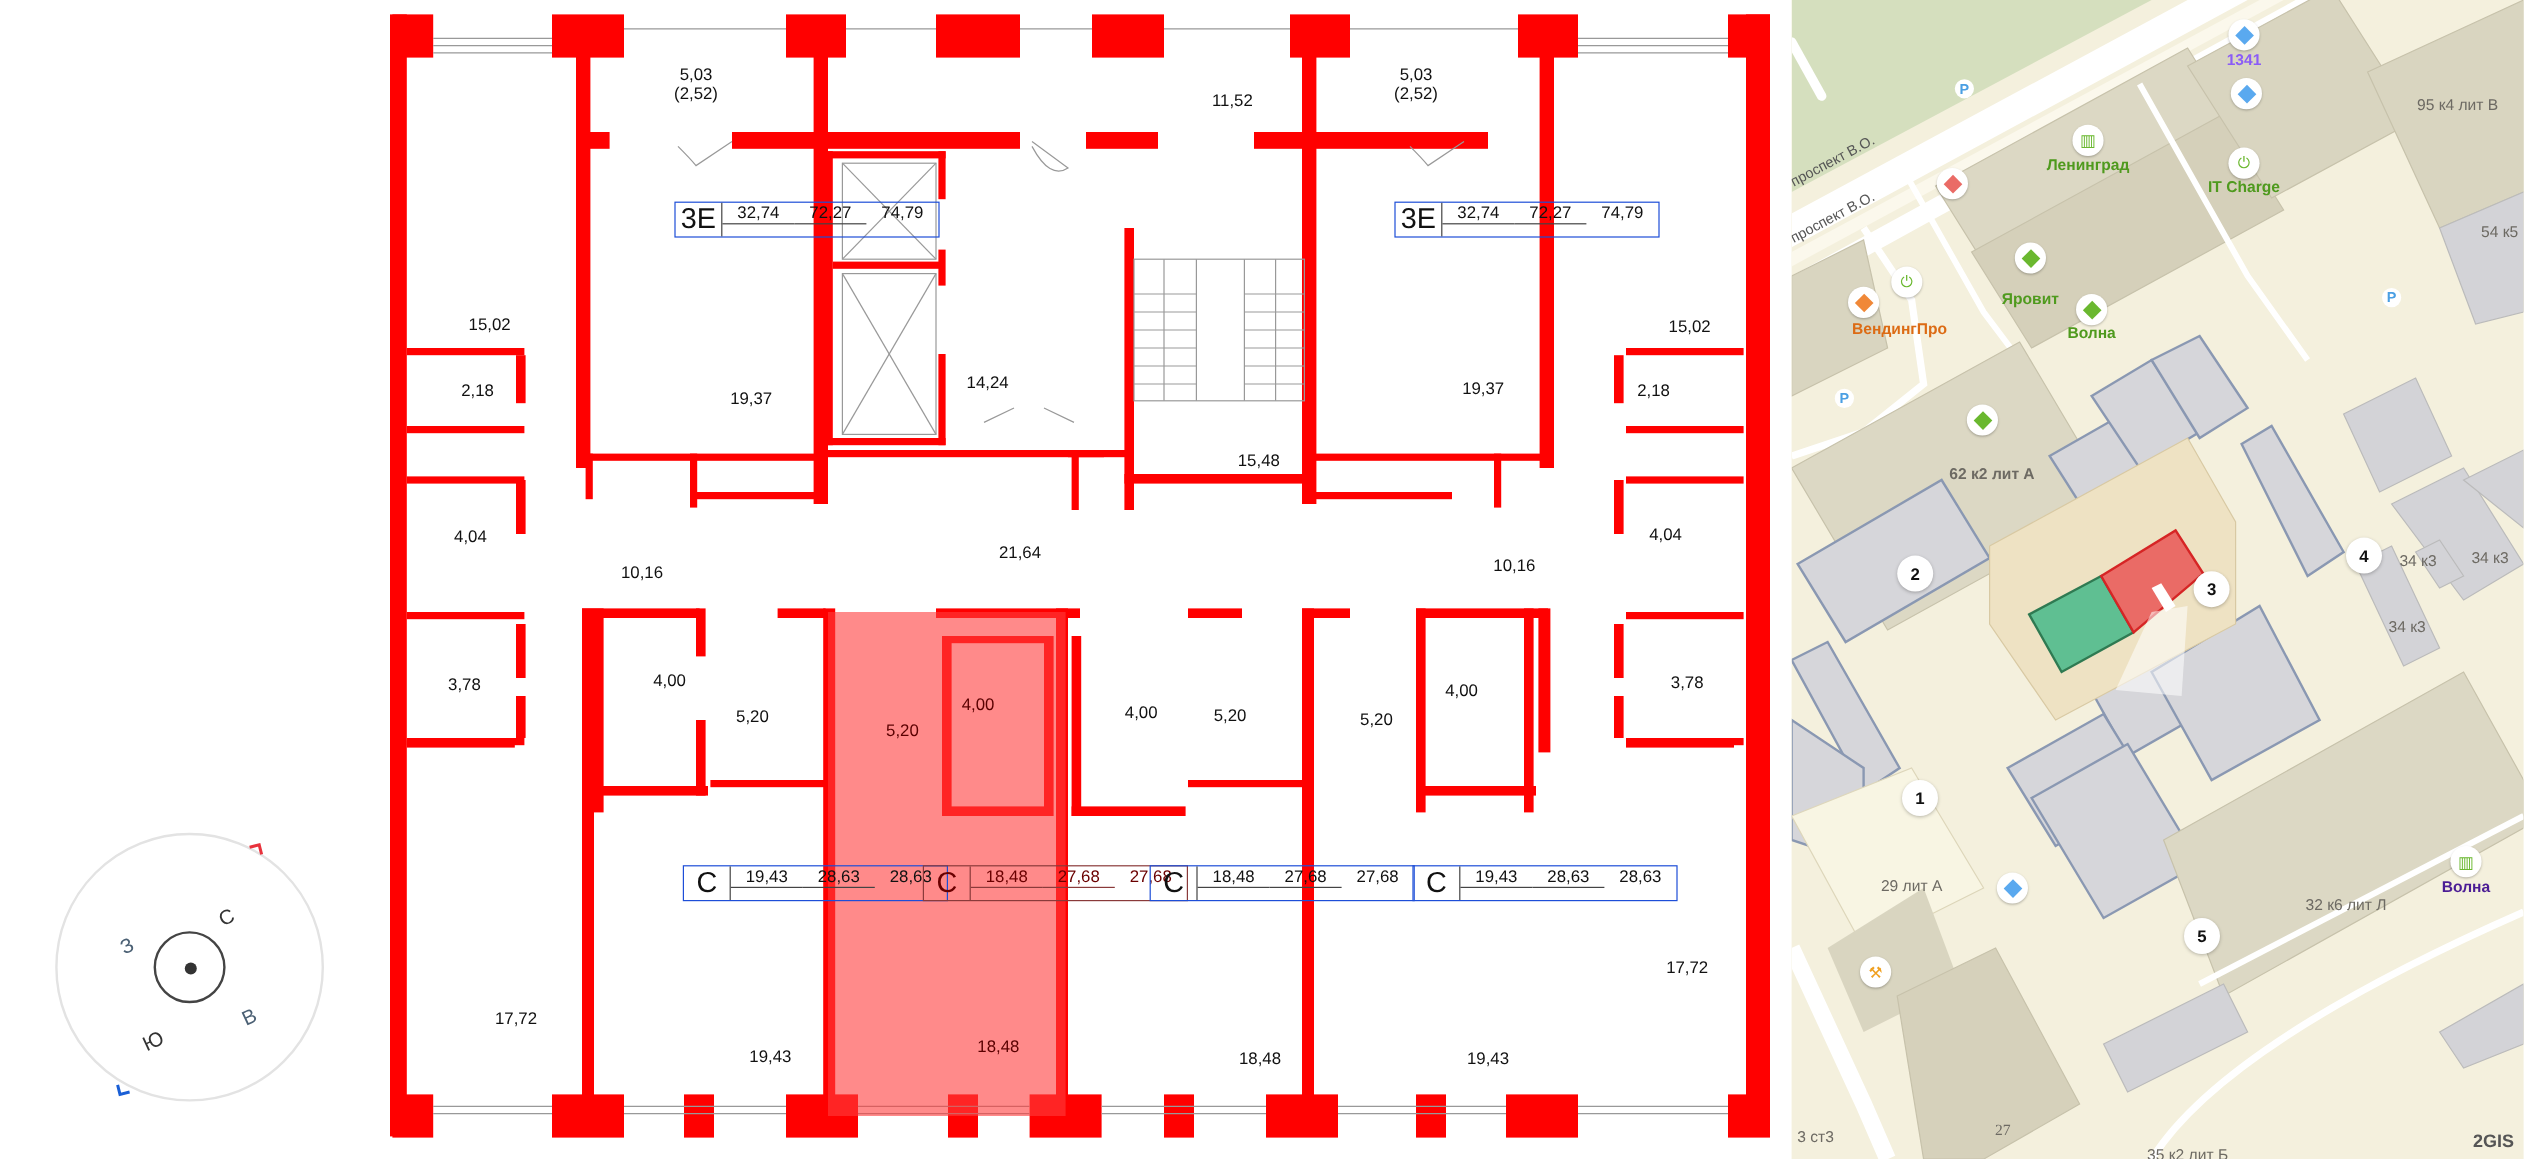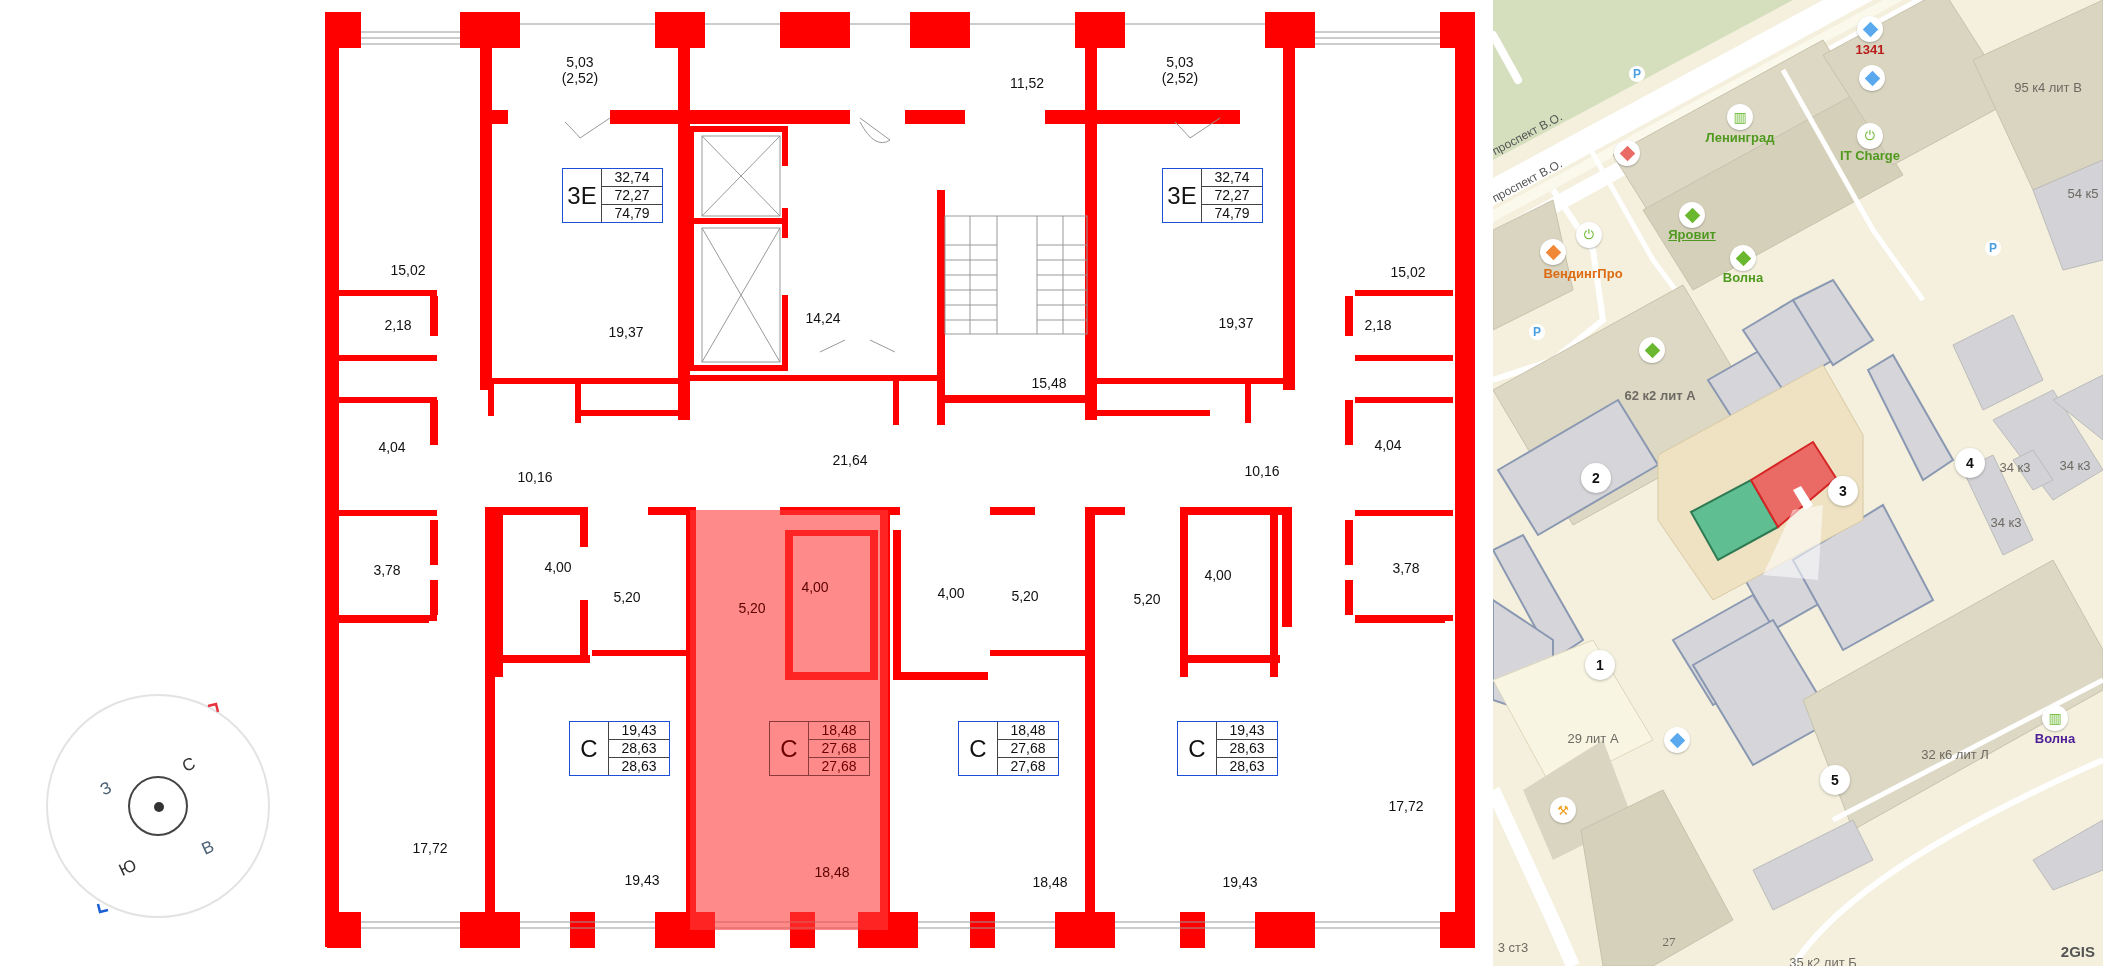--- a/index.html
+++ b/index.html
@@ -3,21 +3,21 @@
 <meta charset="utf-8">
 <style>
   html, body { margin:0; padding:0; }
   body { width:2103px; height:966px; position:relative; overflow:hidden; background:#ffffff; font-family:"Liberation Sans", sans-serif; }
   #plan { position:absolute; left:0; top:0; width:1493px; height:966px; background:#fff; }
   #plan svg { position:absolute; left:0; top:0; }
   .lbl { position:absolute; font-size:14px; color:#111; white-space:nowrap; transform:translate(-50%,-50%); line-height:1.15; text-align:center; }
   .lbl.hl { color:#5a0000; }
   .card { position:absolute; display:flex; border:1px solid #1d4ed8; background:transparent; font-family:Liberation Sans, sans-serif; }
   .card .type { width:38px; display:flex; align-items:center; justify-content:center; font-size:24px; border-right:1px solid #444; color:#111; }
-  .card .vals { display:flex; flex-direction:column; }
+  .card .vals { display:flex; }
   .card .vals div { width:60px; height:17px; font-size:14px; line-height:17px; text-align:center; border-bottom:1px solid #444; color:#111; }
   .card .vals div:last-child { border-bottom:none; }
   .card.hl { border-color:#8a3a3a; }
   .card.hl .type { border-right-color:#8a3a3a; color:#6a0000; }
   .card.hl .vals div { border-bottom-color:#8a3a3a; color:#6a0000; }
   #unit-hl { position:absolute; left:690px; top:510px; width:198px; height:420px; background:rgba(255,60,60,0.62); cursor:pointer; }
   
   #compass { position:absolute; left:46px; top:694px; width:224px; height:224px; border-radius:50%; border:2px solid #e3e3e3; box-sizing:border-box; }
   #compass .ring { position:absolute; left:80px; top:80px; width:60px; height:60px; border:2px solid #444; border-radius:50%; box-sizing:border-box; }
   #compass .dot { position:absolute; left:106px; top:106px; width:10px; height:10px; background:#333; border-radius:50%; }
@@ -371,21 +371,21 @@
   <div class="street" style="left:0px;top:145px;transform:rotate(-28deg);">проспект В.О.</div>
   <div class="street" style="left:0px;top:192px;transform:rotate(-28deg);">проспект В.О.</div>
 
   <div class="park" style="left:144px;top:74px;">P</div>
   <div class="park" style="left:44px;top:332px;">P</div>
   <div class="park" style="left:500px;top:248px;">P</div>
 
   <div class="poi" style="left:377px;top:29px;">
       <div class="dia" style="background:#5aa9ef;"></div>
     </div>
-  <div class="poi-label" style="left:377px;top:42px;color:#b91c1c;">1341</div>
+  <div class="poi-label" style="left:377px;top:42px;color:#8b5cf6;">1341</div>
   <div class="poi" style="left:379px;top:78px;">
       <div class="dia" style="background:#5aa9ef;"></div>
     </div>
 
   <div class="poi" style="left:247px;top:117px;">
       <span style="color:#6ab82f;font-size:14px;">▥</span>
     </div>
   <div class="poi-label" style="left:247px;top:130px;color:#4f9a1e;">Ленинград</div>
 
   <div class="poi" style="left:377px;top:136px;">
@@ -396,21 +396,21 @@
   <div class="poi" style="left:134px;top:153px;">
       <div class="dia" style="background:#ea6b66;"></div>
     </div>
   <div class="poi" style="left:96px;top:235px;">
       <span style="color:#6ab82f;font-size:13px;">⏻</span>
     </div>
 
   <div class="poi" style="left:199px;top:215px;">
       <div class="dia" style="background:#6ab82f;"></div>
     </div>
-  <div class="poi-label" style="left:199px;top:227px;color:#4f9a1e;text-decoration:underline;">Яровит</div>
+  <div class="poi-label" style="left:199px;top:241px;color:#4f9a1e;">Яровит</div>
 
   <div class="poi" style="left:250px;top:258px;">
       <div class="dia" style="background:#6ab82f;"></div>
     </div>
   <div class="poi-label" style="left:250px;top:270px;color:#4f9a1e;">Волна</div>
 
   <div class="poi" style="left:60px;top:252px;">
       <div class="dia" style="background:#f08838;"></div>
     </div>
   <div class="poi-label" style="left:60px;top:266px;color:#dc6b14;margin-left:30px;">ВендингПро</div>

